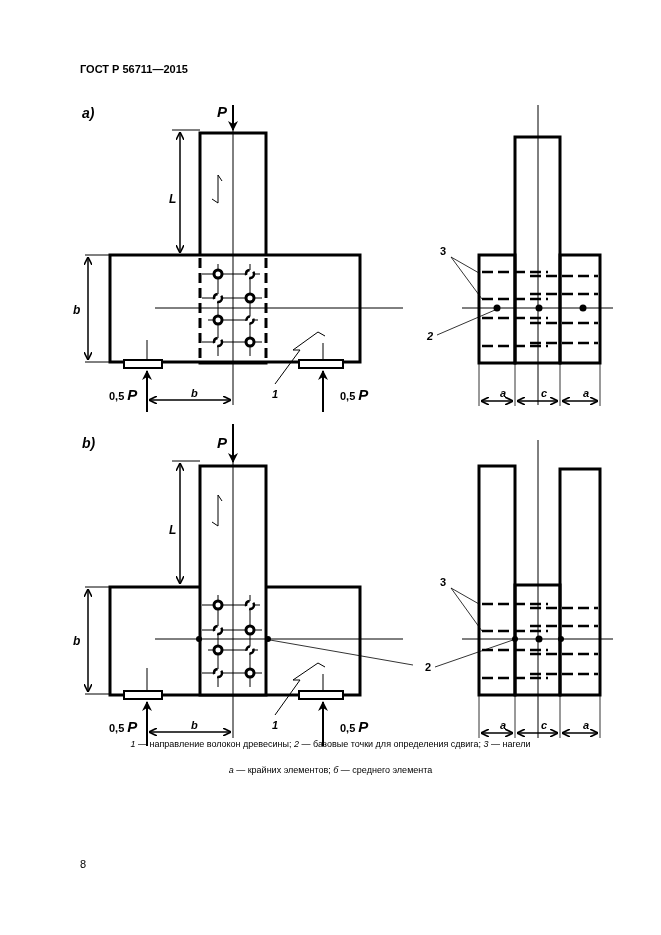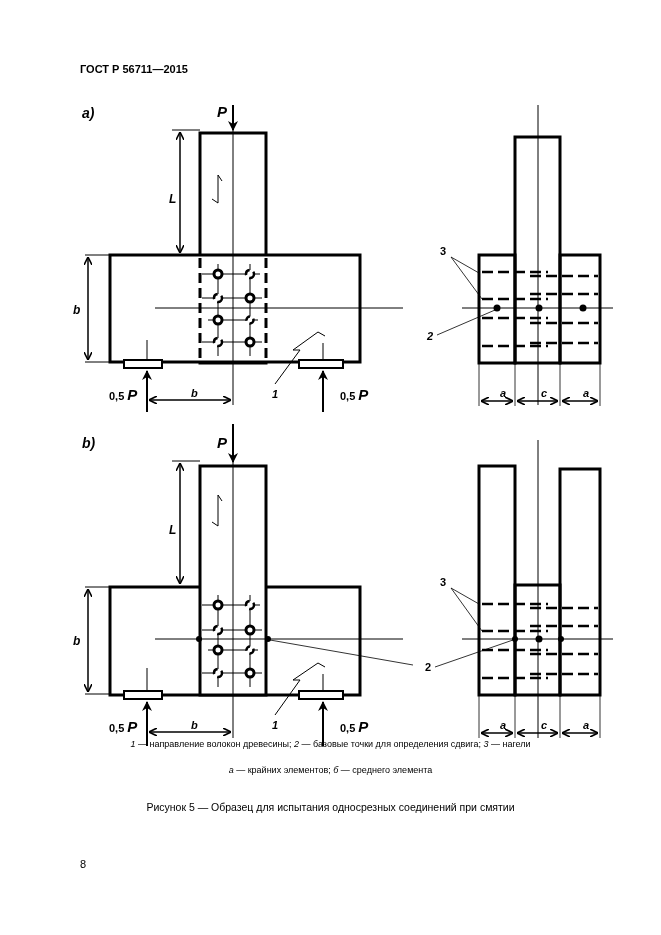--- a/index.html
+++ b/index.html
@@ -222,16 +222,15 @@
     <line x1="563" y1="733" x2="597" y2="733" stroke="#000" stroke-width="1.5" marker-start="url(#ahs)" marker-end="url(#ah)"></line>
     <text class="lbl" x="500" y="729" font-size="11">a</text>
     <text class="lbl" x="541" y="729" font-size="11">c</text>
     <text class="lbl" x="583" y="729" font-size="11">a</text>
   </g>
 </svg>
 
 <div class="caption cap-legend1"><i>а</i><span> — крайних элементов; </span><i>б</i><span> — среднего элемента</span></div>
 <div class="caption cap-legend2"><i>1</i><span> — направление волокон древесины; </span><i>2</i><span> — базовые точки для определения сдвига; </span><i>3</i><span> — нагели</span></div>
 <div class="caption cap-title">
-  <div>Рисунок 5 — Образец для испытания односрезных соединений при смятии</div>
 </div>
 
 <div class="page-num">8</div>
 
 </body></html>

